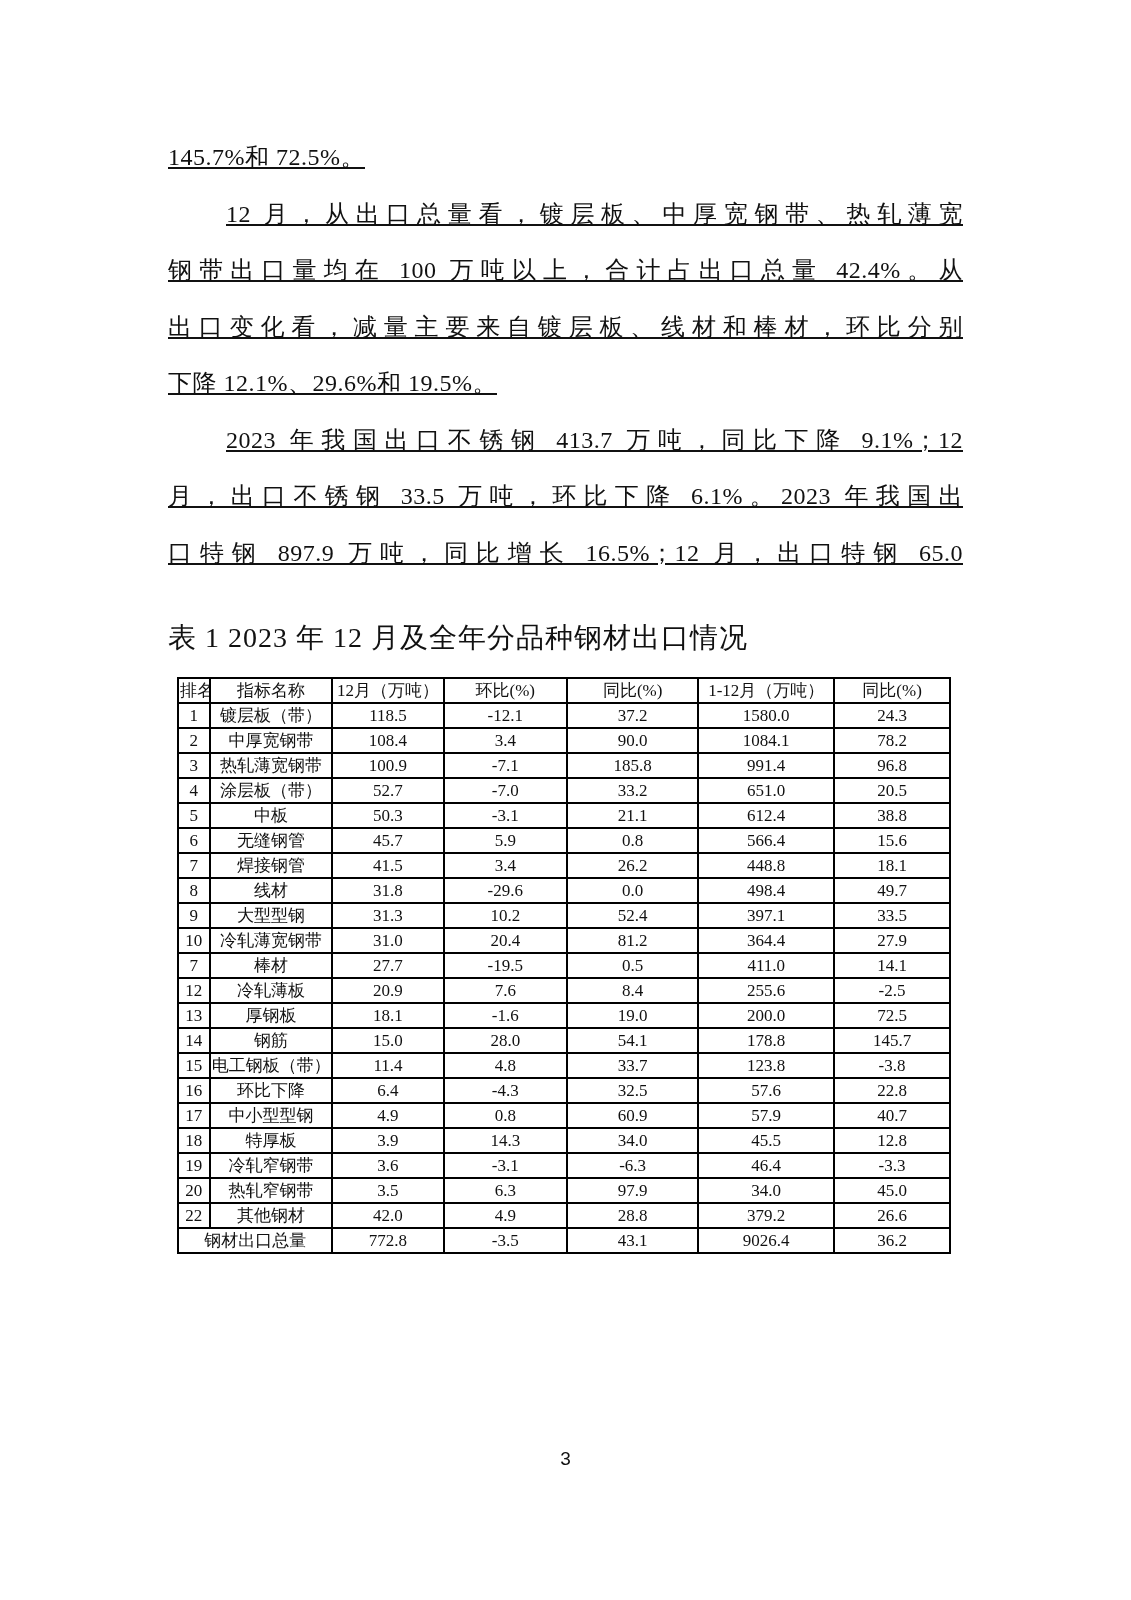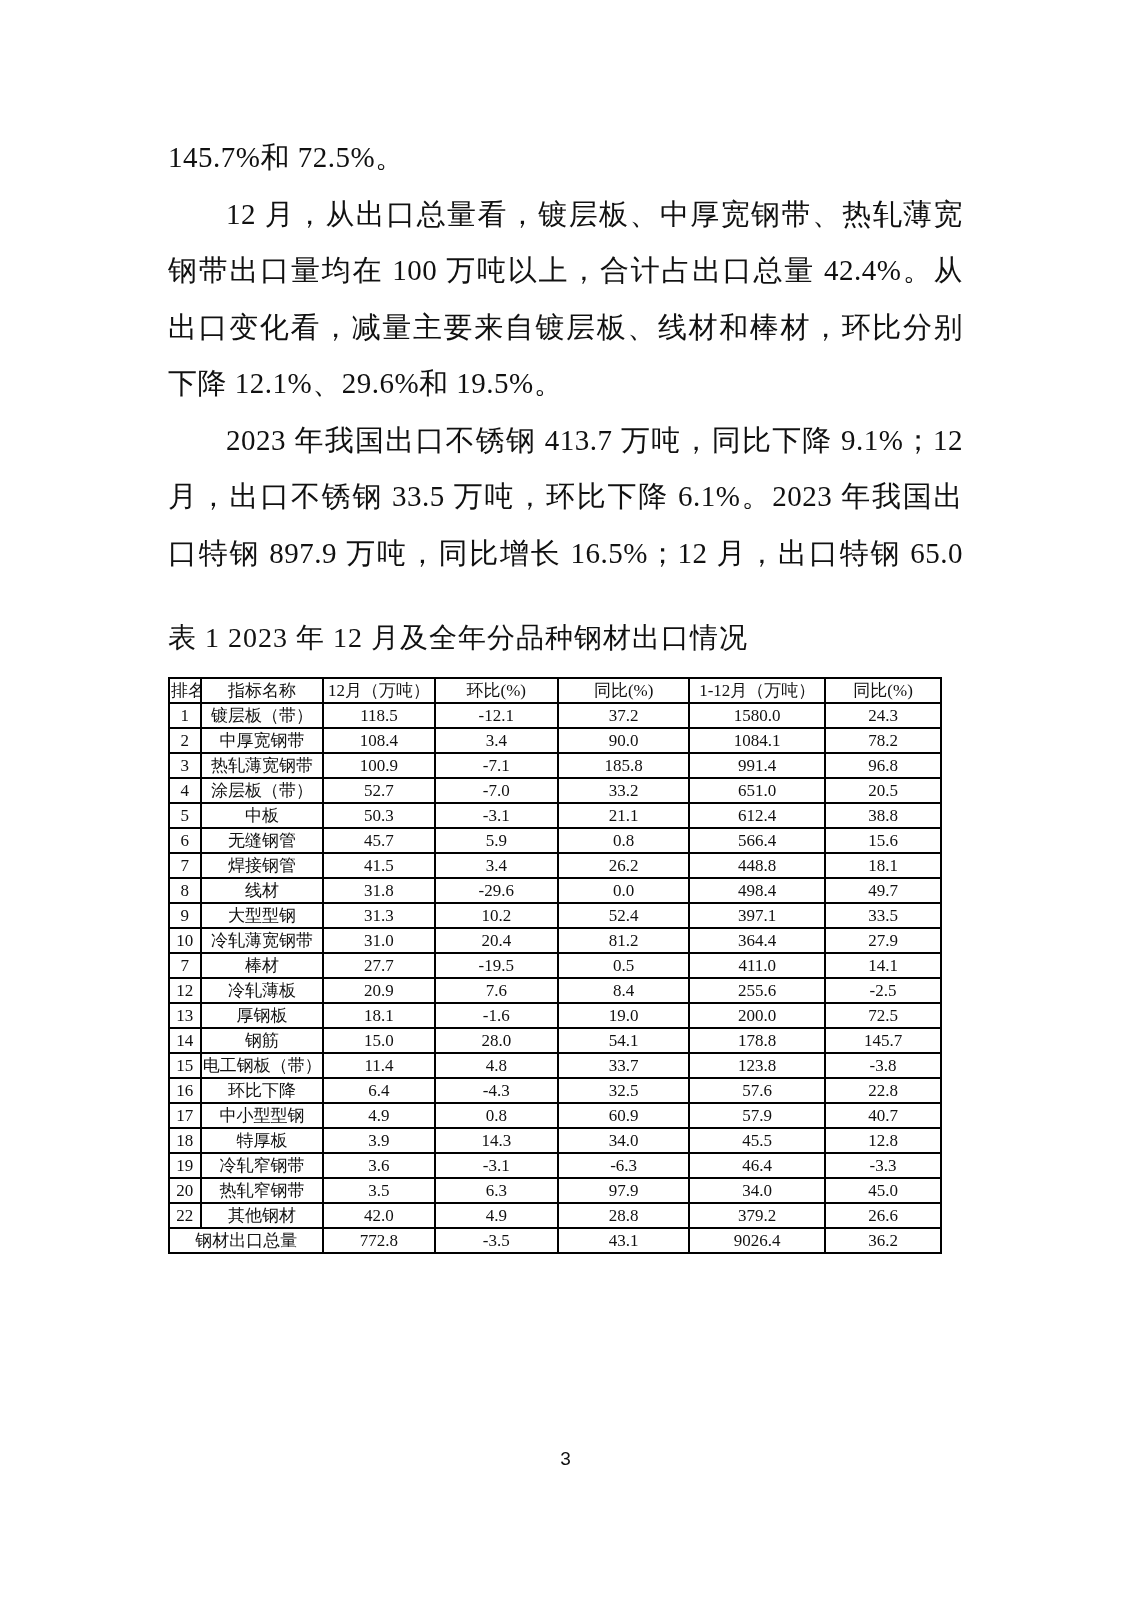--- a/index.html
+++ b/index.html
@@ -10,43 +10,45 @@
     font-family: "Liberation Serif", "DejaVu Serif", serif;
     color: #111111;
     overflow: hidden;
   }
   .content {
     position: absolute;
     left: 168px; top: 129px;
     width: 795px;
   }
   .line {
-    font-size: 29px;
+    font-size: 24px;
     height: 56.5px;
     line-height: 56.5px;
     white-space: nowrap;
     letter-spacing: 0.5px;
     text-align: left;
+    text-decoration: underline;
   }
   .line.just {
     white-space: normal;
     text-align: justify;
     text-align-last: justify;
   }
   .line.indent { text-indent: 58px; }
   .table-caption {
     margin-top: 32px;
     height: 50px;
     line-height: 50px;
     text-align: left;
     font-size: 28px;
     letter-spacing: 1px;
   }
   table.export-table {
     margin-top: 14px;
+    margin-left: 9px;
     width: 774px;
     border-collapse: collapse;
     table-layout: fixed;
   }
   table.export-table td, table.export-table th {
     border: 2px solid #000000;
     font-size: 17px;
     font-weight: normal;
     text-align: center;
     vertical-align: middle;

